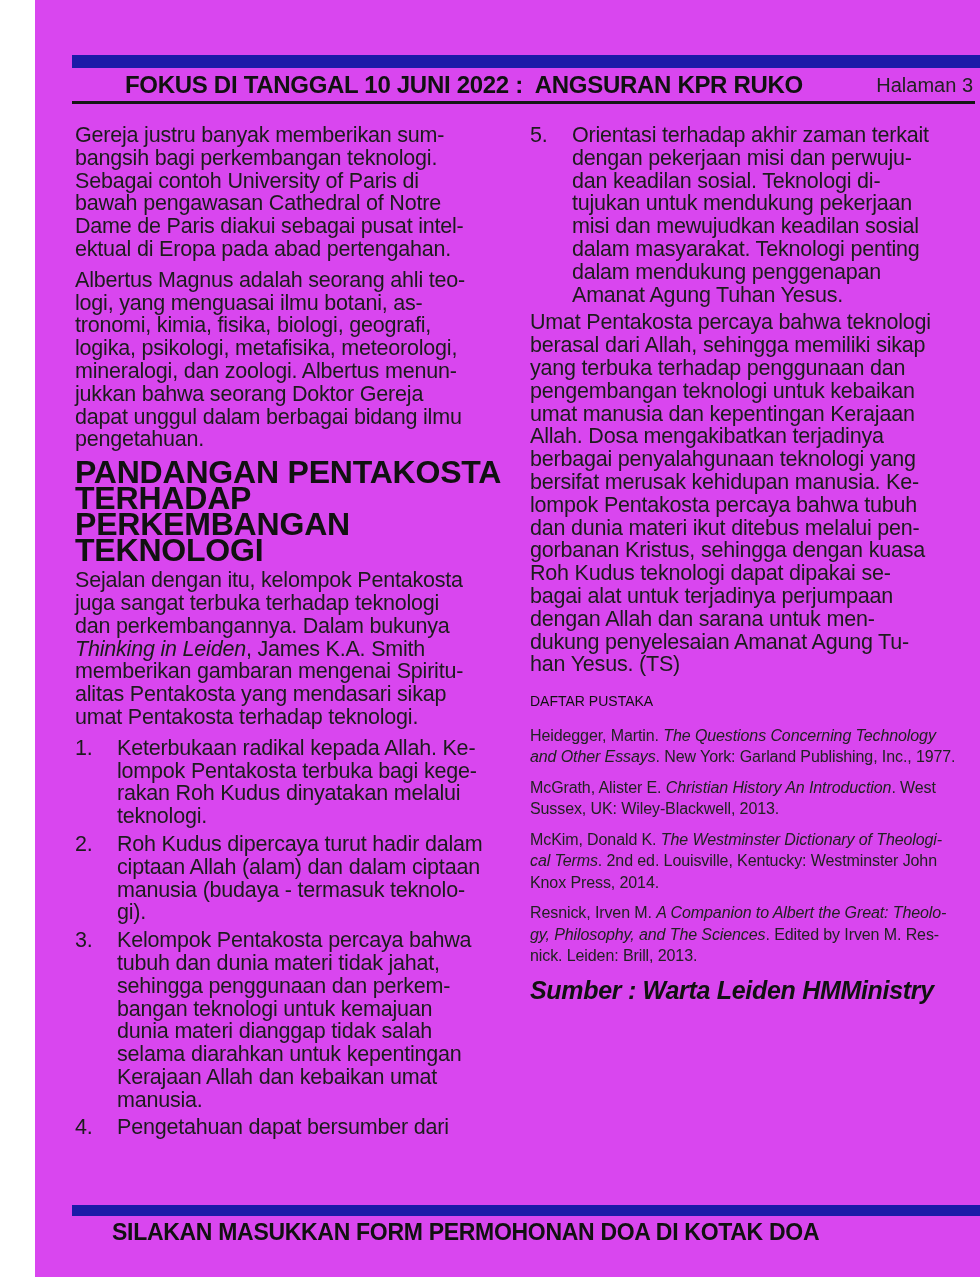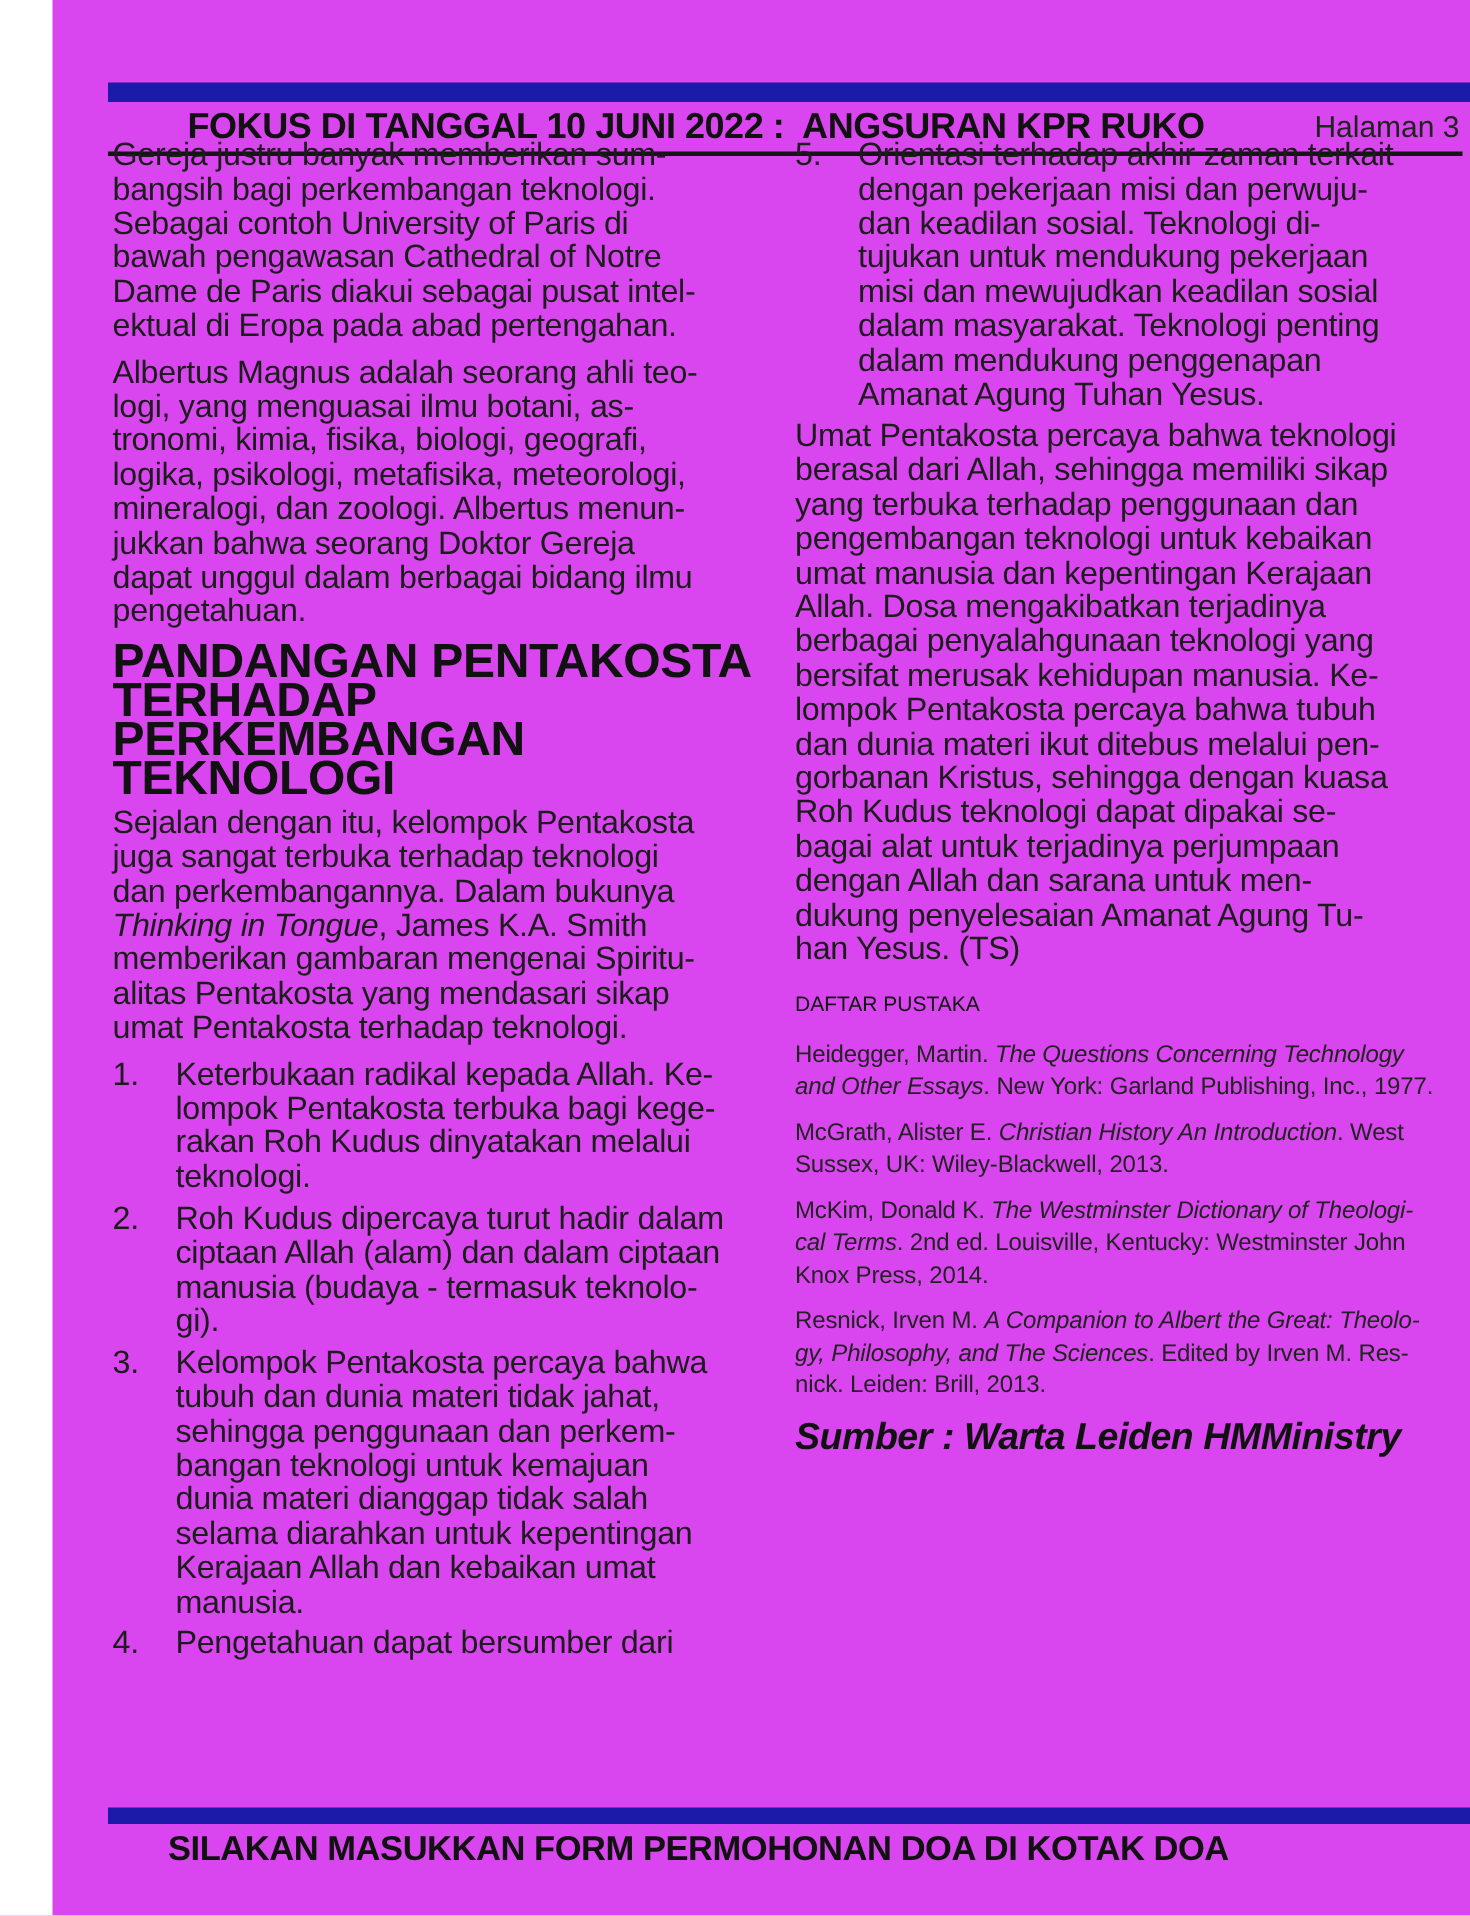--- a/index.html
+++ b/index.html
@@ -27,21 +27,21 @@
   }
   .header-page {
     font-size: 20px; color: #222; padding-right: 2px; font-weight: normal;
   }
   .header-rule {
     position: absolute; left: 37px; top: 101px; width: 903px; height: 3px;
     background: #151515;
   }
 
   
-  .col { position: absolute; top: 92px; font-size: 21.5px; line-height: 22.8px; letter-spacing: -0.2px; }
+  .col { position: absolute; top: 124px; font-size: 21.5px; line-height: 22.8px; letter-spacing: -0.2px; }
   .col-left  { left: 40px;  width: 445px; }
   .col-right { left: 495px; width: 452px; }
 
   .col p.body { margin-bottom: 8px; }
   h2.section-heading {
     font-size: 32px; line-height: 26px; font-weight: bold; color: #111;
     margin-top: 2px; margin-bottom: 6px; letter-spacing: -0.2px;
   }
   .li { display: flex; margin-bottom: 5px; }
   .li .num { width: 42px; flex: 0 0 42px; }
@@ -86,21 +86,21 @@
   </div>
 
   <div class="header-rule"></div>
 
   <div class="col col-left">
     <p class="body">Gereja justru banyak memberikan sum-<br>bangsih bagi perkembangan teknologi.<br>Sebagai contoh University of Paris di<br>bawah pengawasan Cathedral of Notre<br>Dame de Paris diakui sebagai pusat intel-<br>ektual di Eropa pada abad pertengahan.</p>
     <p class="body">Albertus Magnus adalah seorang ahli teo-<br>logi, yang menguasai ilmu botani, as-<br>tronomi, kimia, fisika, biologi, geografi,<br>logika, psikologi, metafisika, meteorologi,<br>mineralogi, dan zoologi. Albertus menun-<br>jukkan bahwa seorang Doktor Gereja<br>dapat unggul dalam berbagai bidang ilmu<br>pengetahuan.</p>
 
     <h2 class="section-heading">PANDANGAN PENTAKOSTA TERHADAP<br>PERKEMBANGAN TEKNOLOGI</h2>
 
-    <p class="body">Sejalan dengan itu, kelompok Pentakosta<br>juga sangat terbuka terhadap teknologi<br>dan perkembangannya. Dalam bukunya<br><i>Thinking in Tongue</i>, James K.A. Smith<br>memberikan gambaran mengenai Spiritu-<br>alitas Pentakosta yang mendasari sikap<br>umat Pentakosta terhadap teknologi.</p>
+    <p class="body">Sejalan dengan itu, kelompok Pentakosta<br>juga sangat terbuka terhadap teknologi<br>dan perkembangannya. Dalam bukunya<br><i>Thinking in Leiden</i>, James K.A. Smith<br>memberikan gambaran mengenai Spiritu-<br>alitas Pentakosta yang mendasari sikap<br>umat Pentakosta terhadap teknologi.</p>
 
     <div class="li">
       <span class="num">1.</span>
       <span class="litext">Keterbukaan radikal kepada Allah. Ke-<br>lompok Pentakosta terbuka bagi kege-<br>rakan Roh Kudus dinyatakan melalui<br>teknologi.</span>
     </div>
     <div class="li">
       <span class="num">2.</span>
       <span class="litext">Roh Kudus dipercaya turut hadir dalam<br>ciptaan Allah (alam) dan dalam ciptaan<br>manusia (budaya - termasuk teknolo-<br>gi).</span>
     </div>
     <div class="li">

